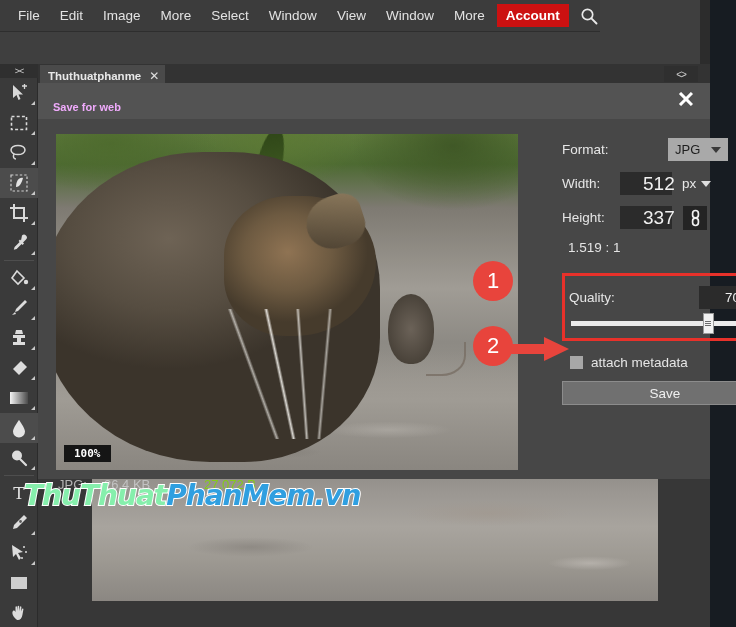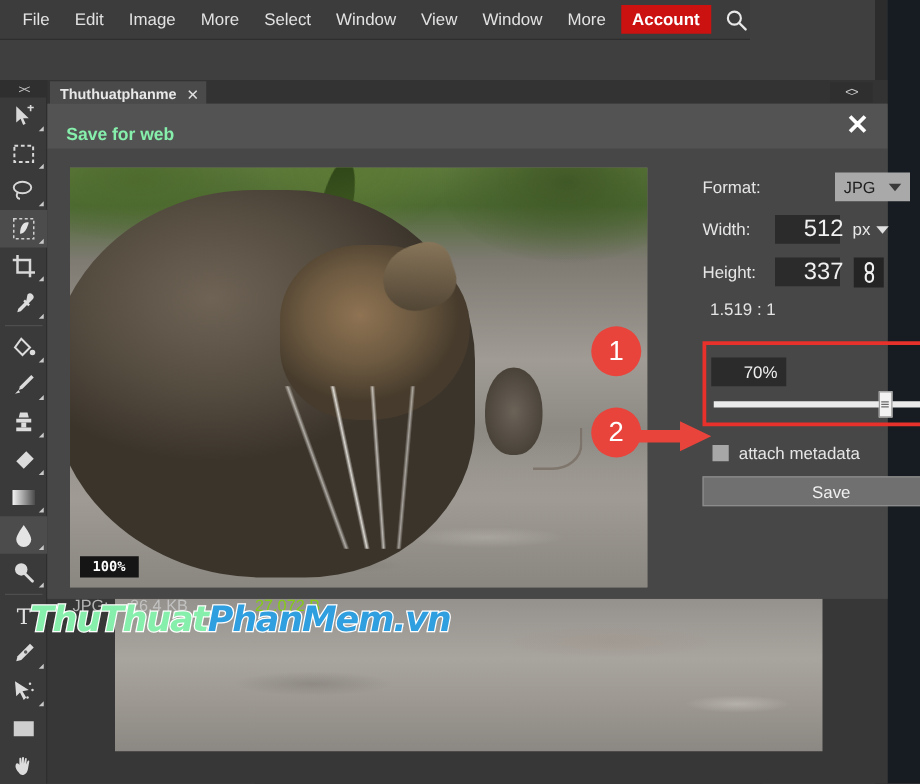--- a/index.html
+++ b/index.html
@@ -196,21 +196,21 @@
     width: 672px; height: 396px;
     background: #474747;
   }
   .dlg-title-bar {
     position: relative;
     height: 36px;
     background: #535353;
     display: flex; align-items: center;
   }
   .dlg-title {
-    color: #86efac; font-size: 14px; font-weight: bold;
+    color: #f0abfc; font-size: 11px; font-weight: bold;
     margin-left: 15px;
     margin-top: 12px;
   }
   .dlg-close {
     position: absolute; right: 12px; top: 6px;
     width: 24px; height: 24px;
     color: #ffffff; font-size: 22px; font-weight: bold;
     line-height: 22px; text-align: center;
   }
   .dlg-body {
@@ -718,20 +718,21 @@
               <rect x="3.6" y="1.5" width="5.8" height="7.4" rx="2.9" fill="none" stroke="#f0f0f0" stroke-width="1.7"></rect>
               <rect x="3.6" y="9.1" width="5.8" height="7.4" rx="2.9" fill="none" stroke="#f0f0f0" stroke-width="1.7"></rect>
             </svg>
           </div>
         </div>
 
         <div class="ratio">1.519 : 1</div>
 
         <div class="quality-box">
           <div class="q-row">
+            <span class="q-label">Quality:</span>
             <div class="q-value">70%</div>
           </div>
           <div class="slider-track">
             <div class="slider-thumb" style="left: 70%;">
               <i></i>
                 <i></i>
                 <i></i>
             </div>
           </div>
         </div>

